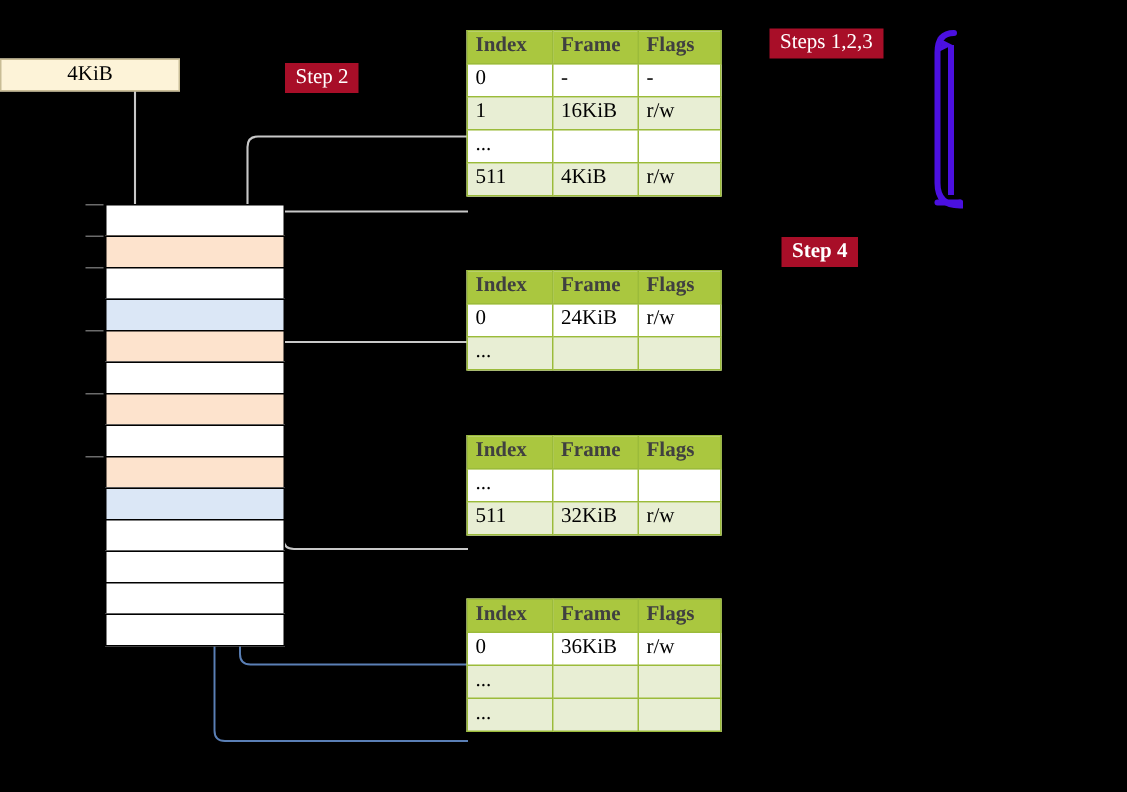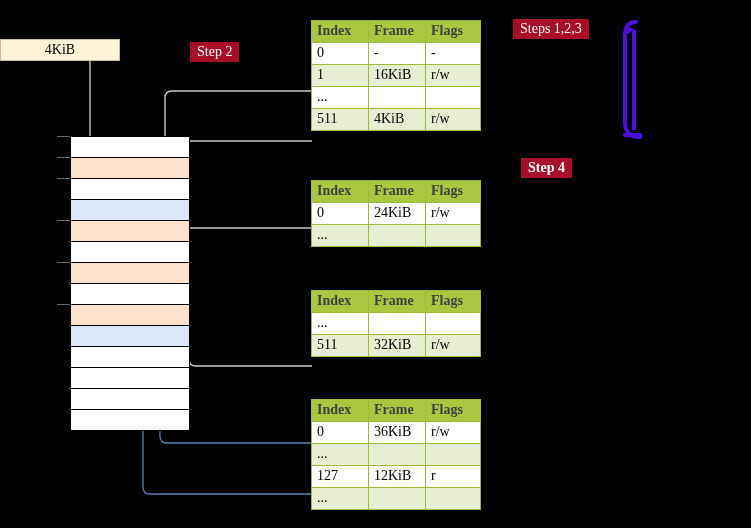--- a/index.html
+++ b/index.html
@@ -285,25 +285,20 @@
         <tr class="white">
           <td class="col-index">0</td>
           <td class="col-frame">36KiB</td>
           <td class="col-flags">r/w</td>
         </tr>
         <tr class="alt">
           <td class="col-index">...</td>
           <td class="col-frame"></td>
           <td class="col-flags"></td>
         </tr>
-        <tr class="white">
-          <td class="col-index">127</td>
-          <td class="col-frame">12KiB</td>
-          <td class="col-flags">r</td>
-        </tr>
         <tr class="alt">
           <td class="col-index">...</td>
           <td class="col-frame"></td>
           <td class="col-flags"></td>
         </tr>
       </tbody>
     </table>
 
 </div>
 

